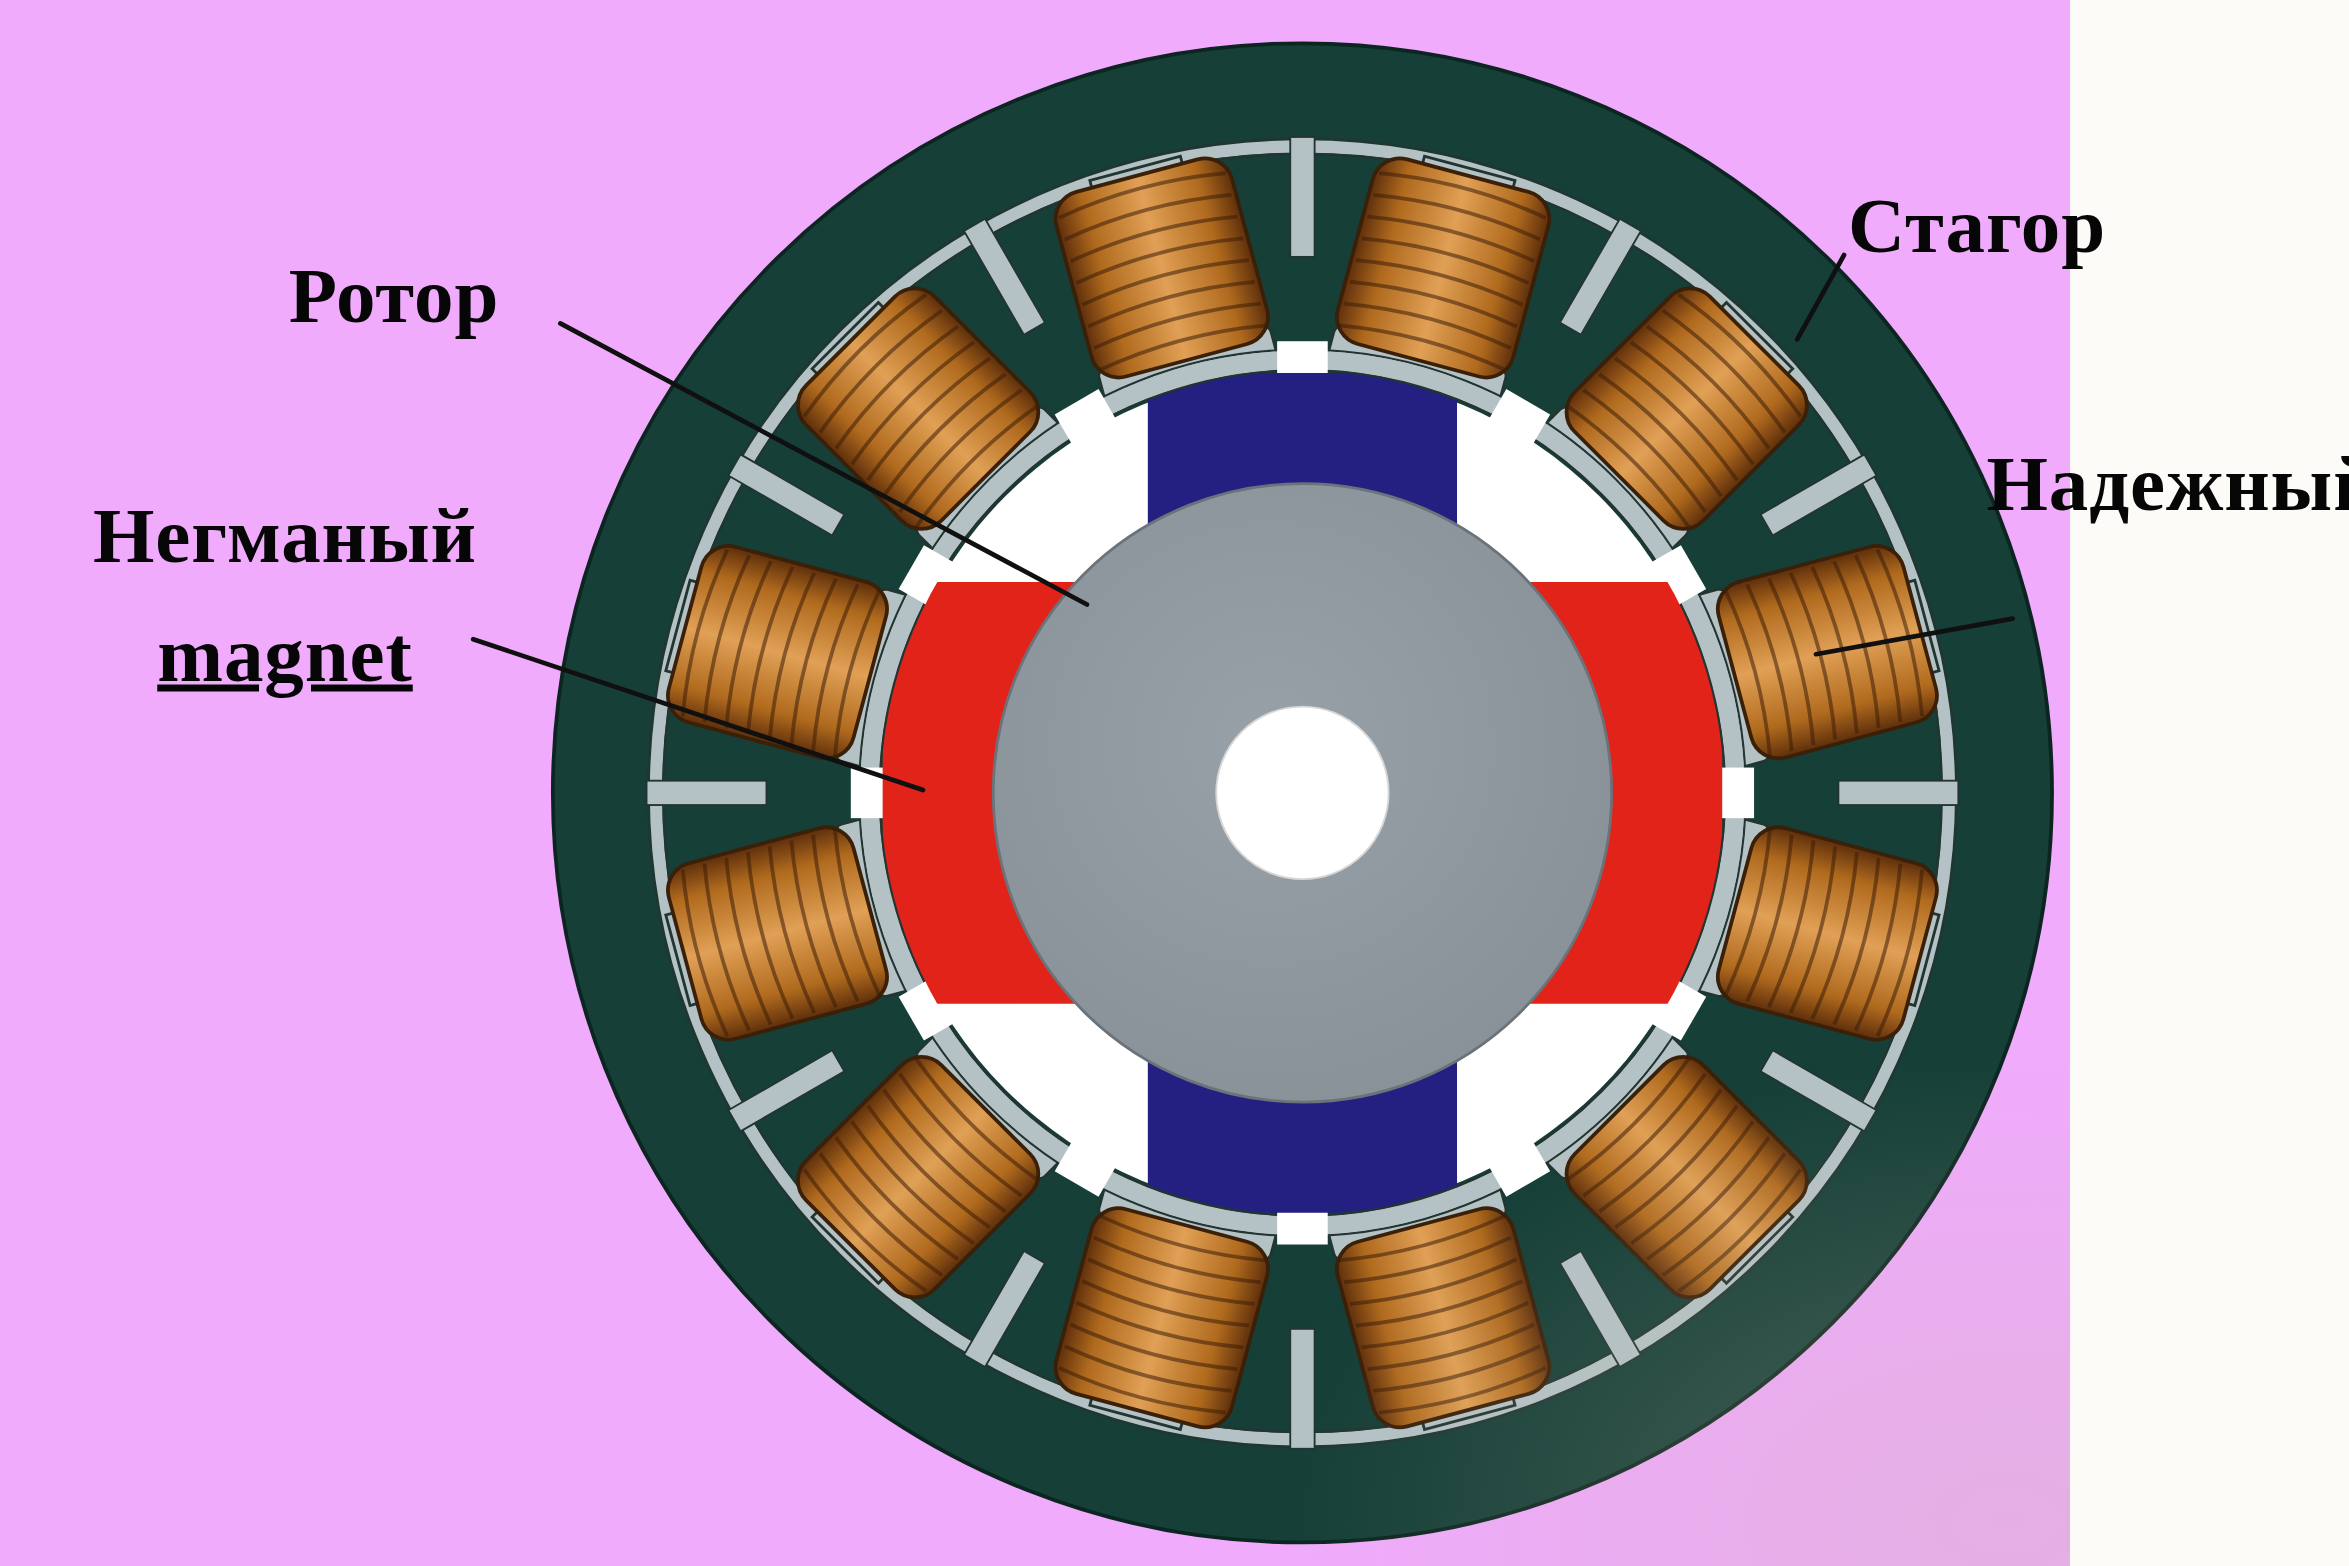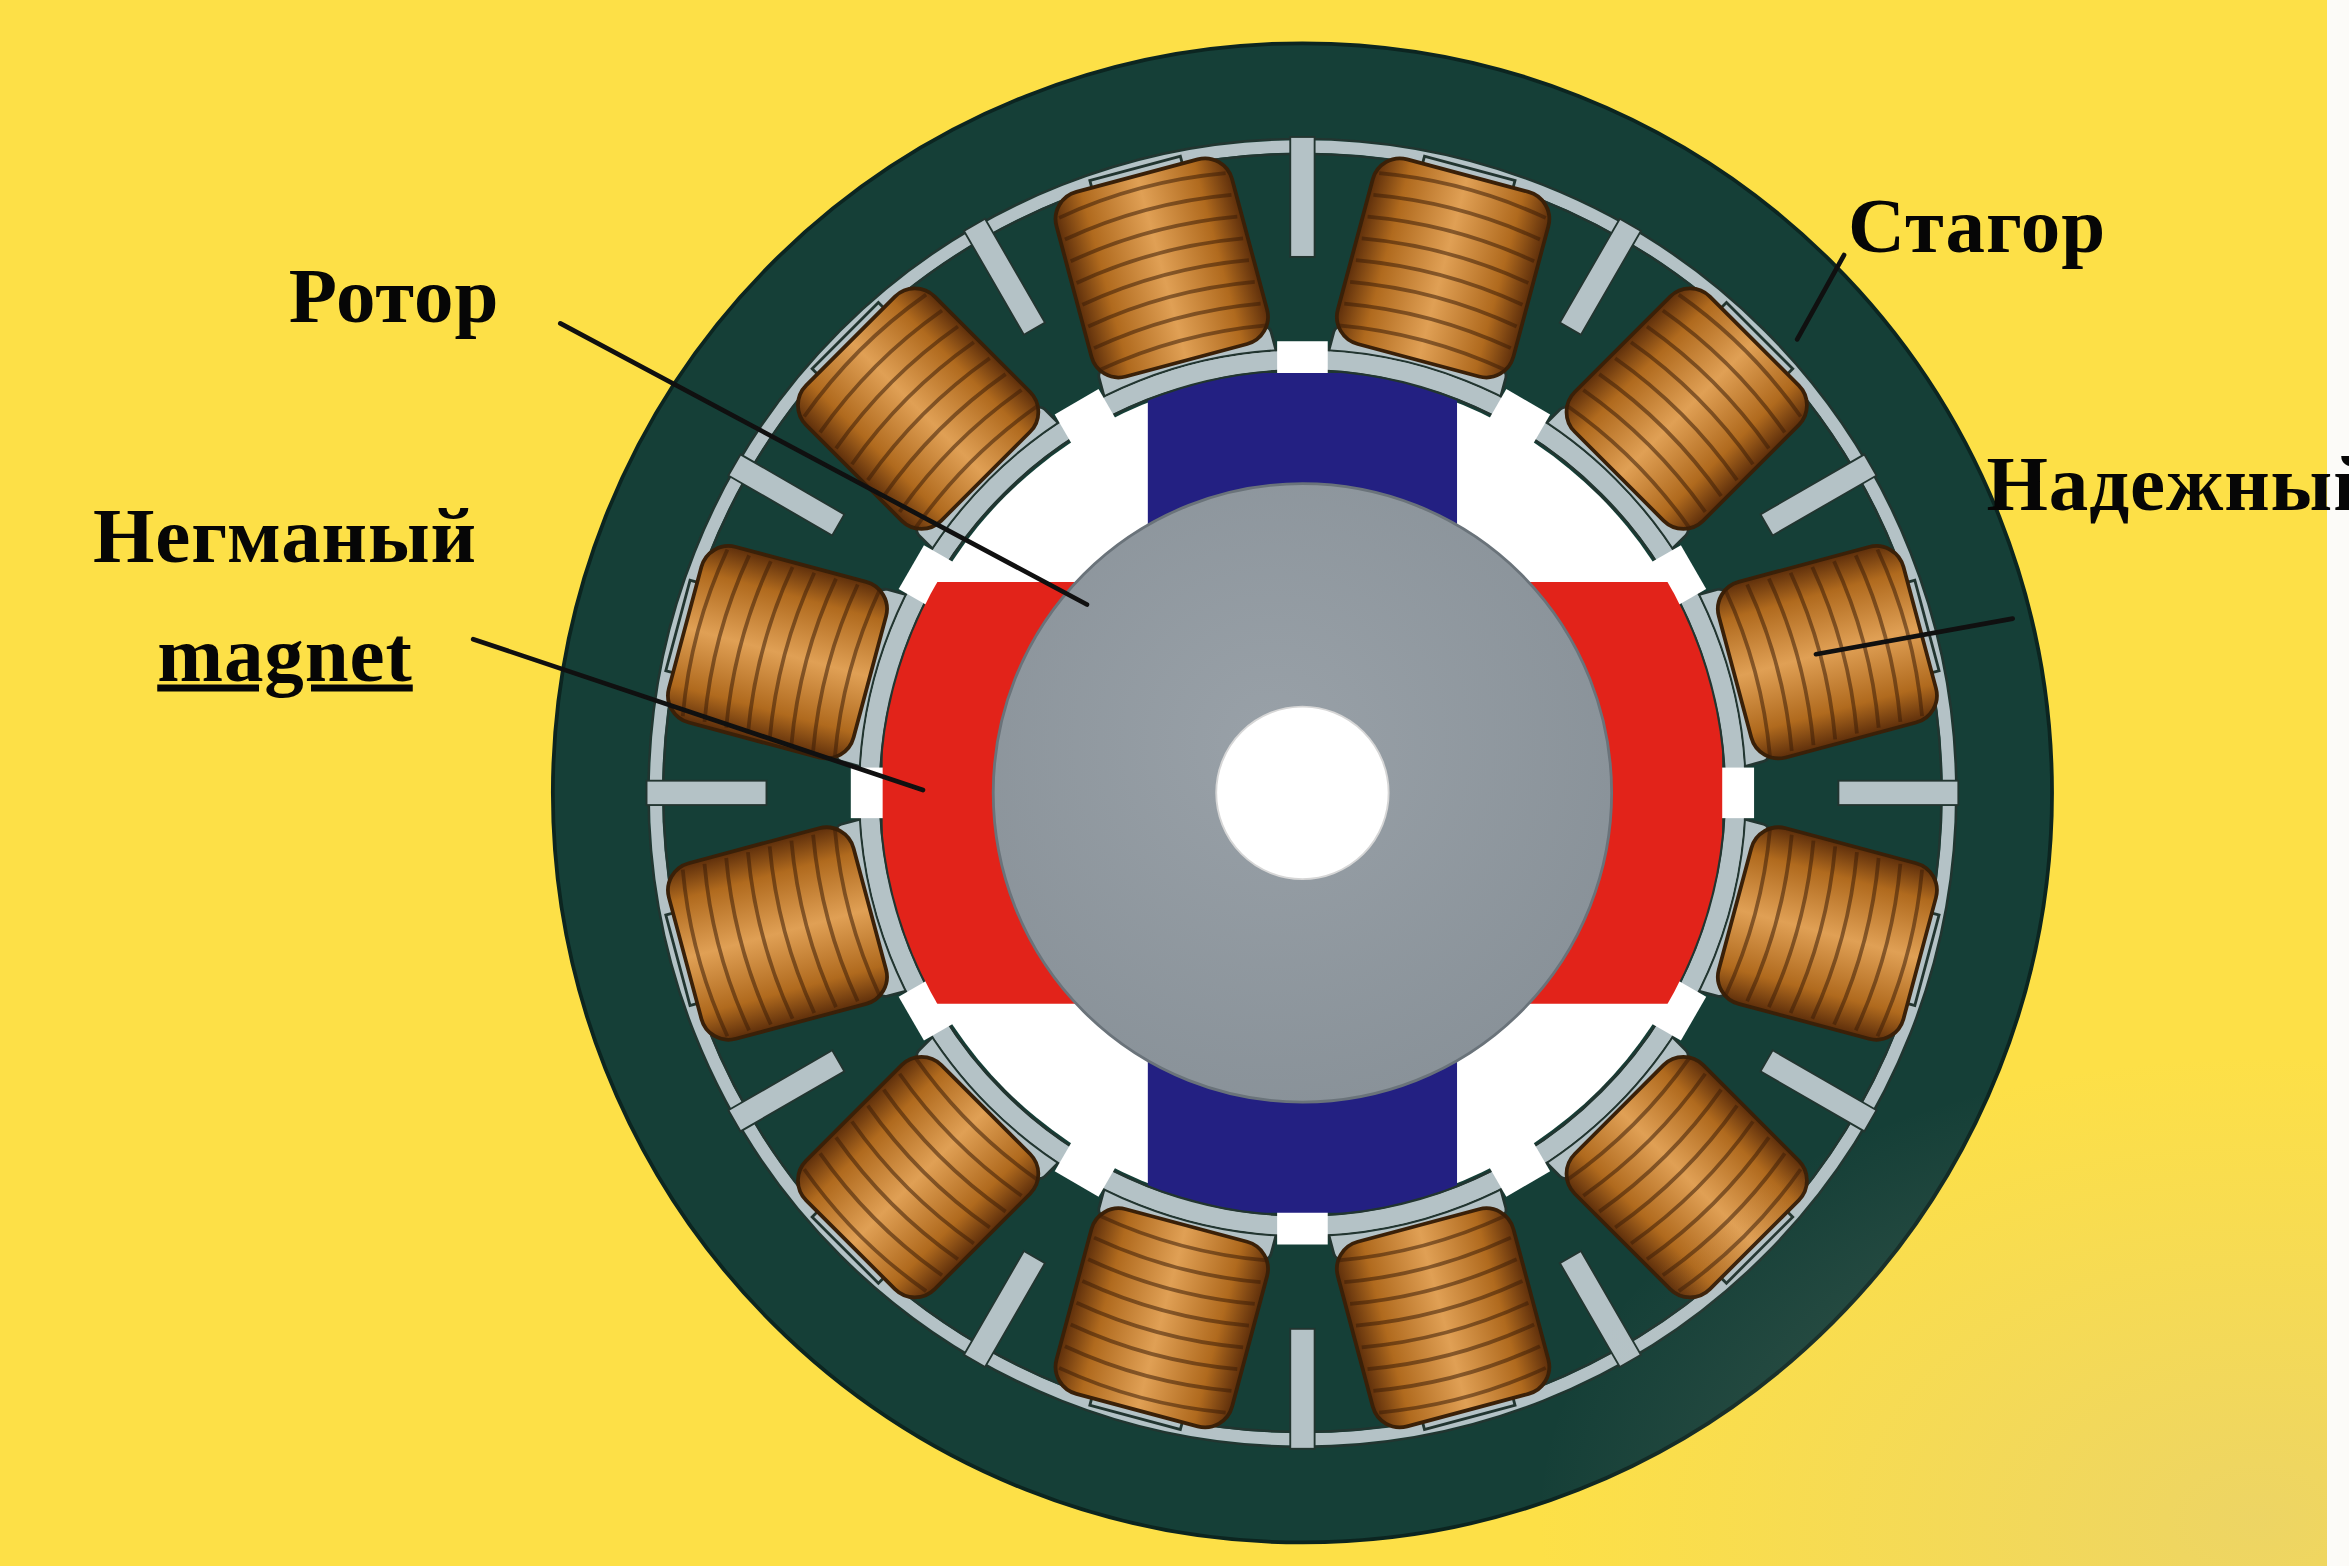--- a/index.html
+++ b/index.html
@@ -4,22 +4,22 @@
 <style>
   html,body{margin:0;padding:0;}
   body{
     width:2350px;height:1567px;
     overflow:hidden;
     background:#fcfbf8;
     font-family:"Liberation Serif", serif;
   }
   .stage{
     position:relative;
-    width:2327px;height:1567px;
-    background:#fde047;
+    width:2070px;height:1567px;
+    background:#f0abfc;
   }
   .stage::after{
     content:"";
     position:absolute;inset:0;
     background:radial-gradient(1312px 843px at 97% 97%, rgba(200,186,166,0.30), rgba(200,186,166,0.0) 55%);
     pointer-events:none;
   }
   svg.motor{position:absolute;left:0;top:0;}
   .lbl{
     position:absolute;

